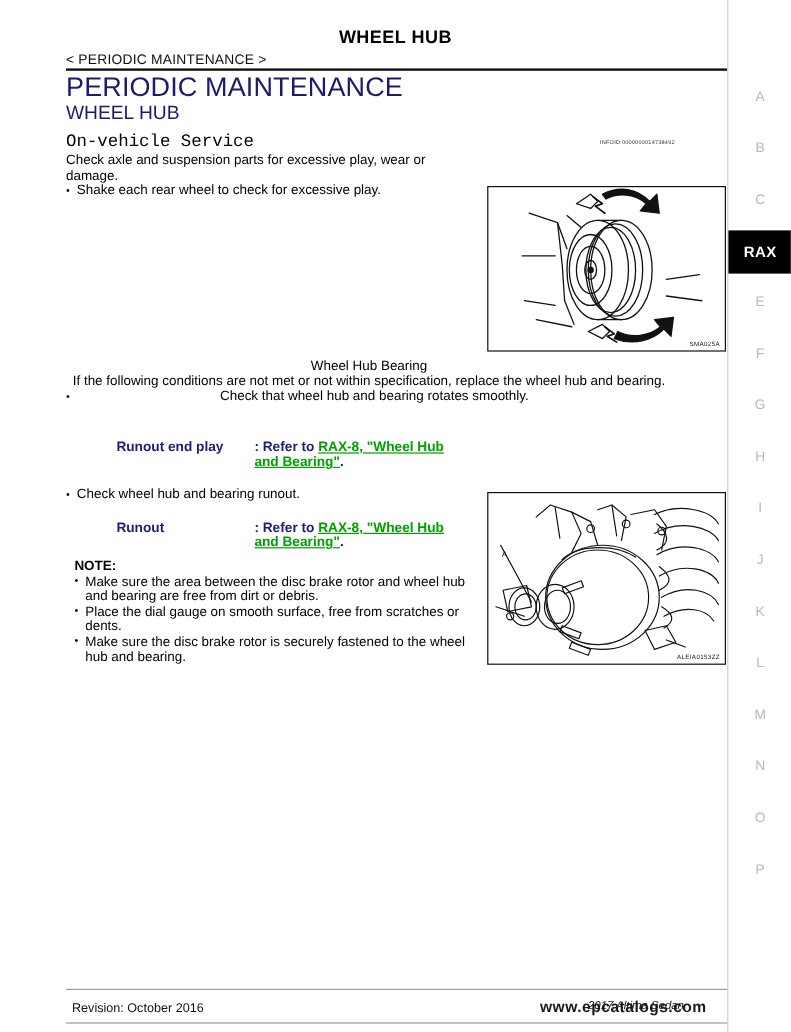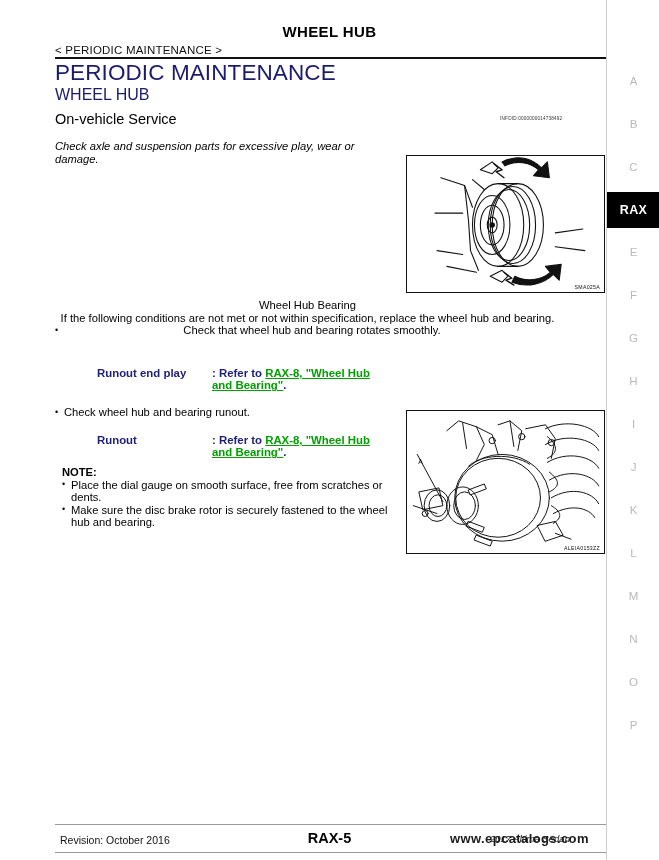--- a/index.html
+++ b/index.html
@@ -64,20 +64,21 @@
     position: absolute;
     left: 55px; top: 86px;
     font-size: 16px;
     color: #1a1a6e;
   }
   .svc-title {
     position: absolute;
     left: 55px; top: 111px;
     font-size: 14.5px;
     color: #000;
+    font-family: Liberation Mono, monospace;
   }
   .infoid {
     position: absolute;
     left: 500px; top: 116px;
     font-size: 4.6px;
     color: #333;
     letter-spacing: 0.2px;
     font-family: "Liberation Sans", sans-serif;
   }
 
@@ -93,21 +94,21 @@
     padding-left: 9px;
     position: relative;
   }
   .body-text .bullet-row::before {
     content: "\2022";
     position: absolute;
     left: 0; top: -0.5px;
     font-size: 9px;
   }
 
-  .blk-intro   { left: 55px; top: 140px; width: 345px; font-style: italic; }
+  .blk-intro   { left: 55px; top: 128px; width: 345px; }
   .blk-bearing { left: 55px; top: 299px; width: 505px; text-align: center; }
   .blk-runout  { left: 55px; top: 406px; width: 340px; }
 
   .blk-bearing .lead { display:block; }
   .note-block {
     position: absolute;
     left: 62px; top: 466px;
     width: 340px;
     font-size: 11.2px;
     line-height: 12.6px;
@@ -253,20 +254,21 @@
   <div class="breadcrumb">&lt; PERIODIC MAINTENANCE &gt;</div>
   <div class="head-rule"></div>
 
   <div class="sect-title">PERIODIC MAINTENANCE</div>
   <div class="sub-title">WHEEL HUB</div>
   <div class="svc-title">On-vehicle Service</div>
   <div class="infoid">INFOID:0000000014738492</div>
 
   <div class="body-text blk-intro">
     <span>Check axle and suspension parts for excessive play, wear or damage.</span>
+    <span class="bullet-row">Shake each rear wheel to check for excessive play.</span>
   </div>
 
   <div class="figure fig-1">
     <svg viewBox="0 0 199 138" xmlns="http://www.w3.org/2000/svg" fill="none" stroke="#111" stroke-width="1.1" stroke-linecap="round" stroke-linejoin="round">
 
       <path d="M34 22 L58 30 L66 52"></path>
       <path d="M28 58 L56 58"></path>
       <path d="M30 96 L56 100"></path>
       <path d="M40 112 L70 118"></path>
       <path d="M150 78 L178 74"></path>
@@ -362,20 +364,21 @@
 
       <circle cx="86" cy="30" r="3.2"></circle>
       <circle cx="116" cy="26" r="3.2"></circle>
       <circle cx="146" cy="32" r="3.2"></circle>
     </svg>
     <span class="fig-code">ALEIA0153ZZ</span>
   </div>
 
   <div class="note-block">
     <span class="note-label">NOTE:</span>
+    <span class="bullet-row">Make sure the area between the disc brake rotor and wheel hub and bearing are free from dirt or debris.</span>
     <span class="bullet-row">Place the dial gauge on smooth surface, free from scratches or dents.</span>
     <span class="bullet-row">Make sure the disc brake rotor is securely fastened to the wheel hub and bearing.</span>
   </div>
 
   <div class="tab-rail">
     <div class="tab-item" style="top:70px">A</div>
     <div class="tab-item" style="top:113px">B</div>
     <div class="tab-item" style="top:156px">C</div>
     <div class="tab-item active" style="top:192px">RAX</div>
     <div class="tab-item" style="top:241px">E</div>
@@ -387,18 +390,17 @@
     <div class="tab-item" style="top:499px">K</div>
     <div class="tab-item" style="top:542px">L</div>
     <div class="tab-item" style="top:585px">M</div>
     <div class="tab-item" style="top:628px">N</div>
     <div class="tab-item" style="top:671px">O</div>
     <div class="tab-item" style="top:714px">P</div>
   </div>
 
   <div class="foot-rule"></div>
   <div class="foot-rev">Revision: October 2016</div>
-  <div class="foot-page">RAX-5</div>
   <div class="foot-model">2017 Altima Sedan</div>
   <div class="watermark">www.epcatalogs.com</div>
   <div class="foot-rule-2"></div>
 
 </div>
 
 </body></html>

